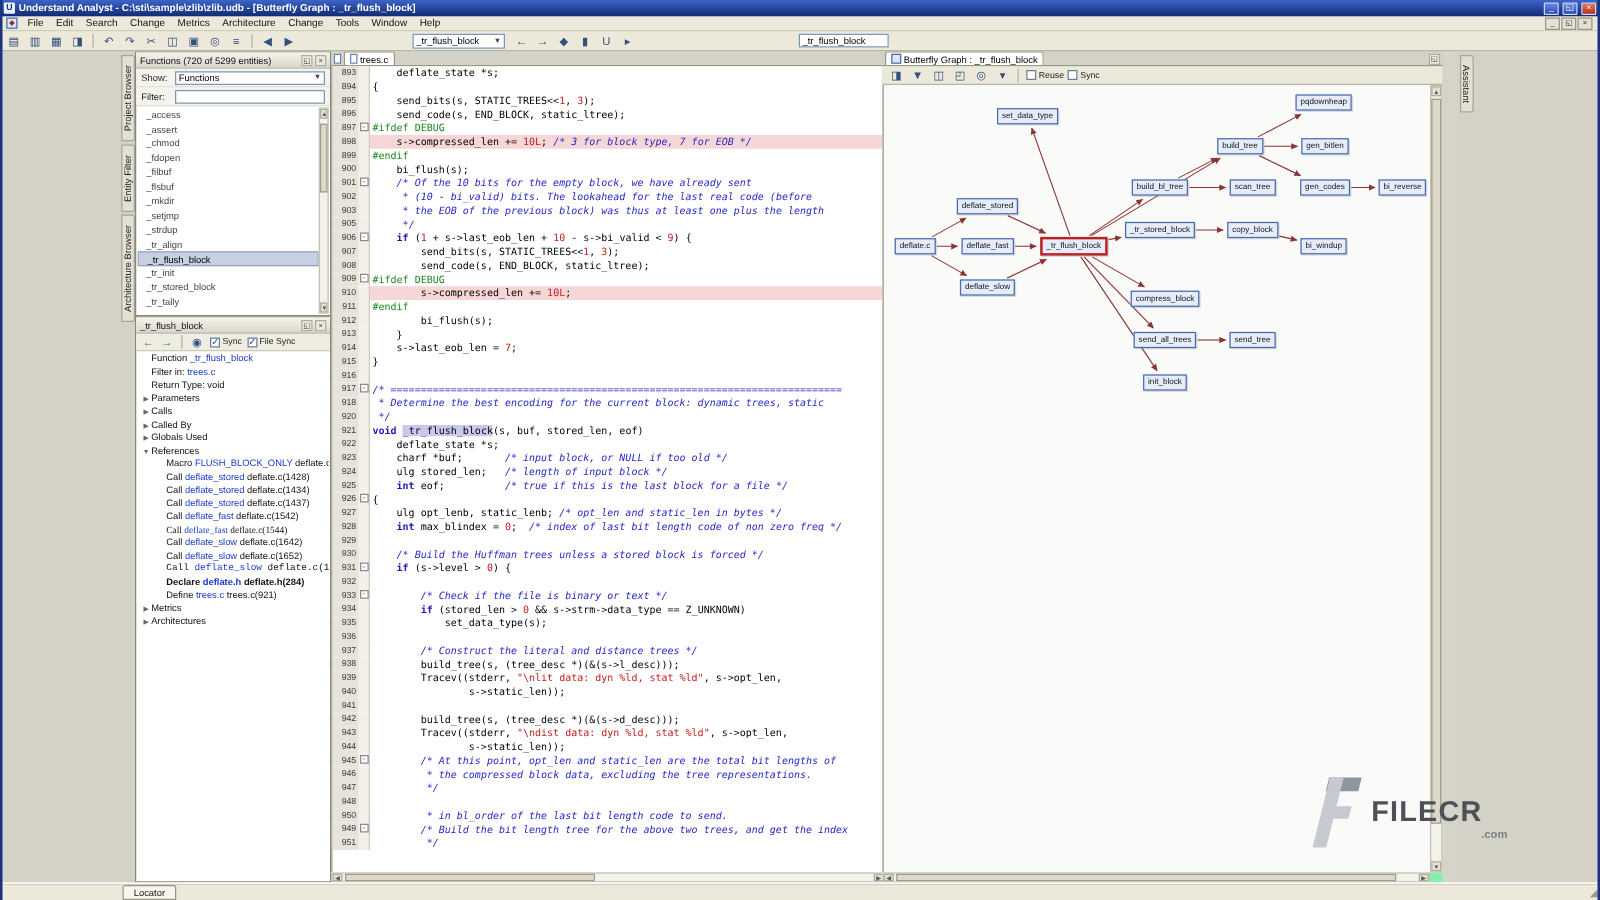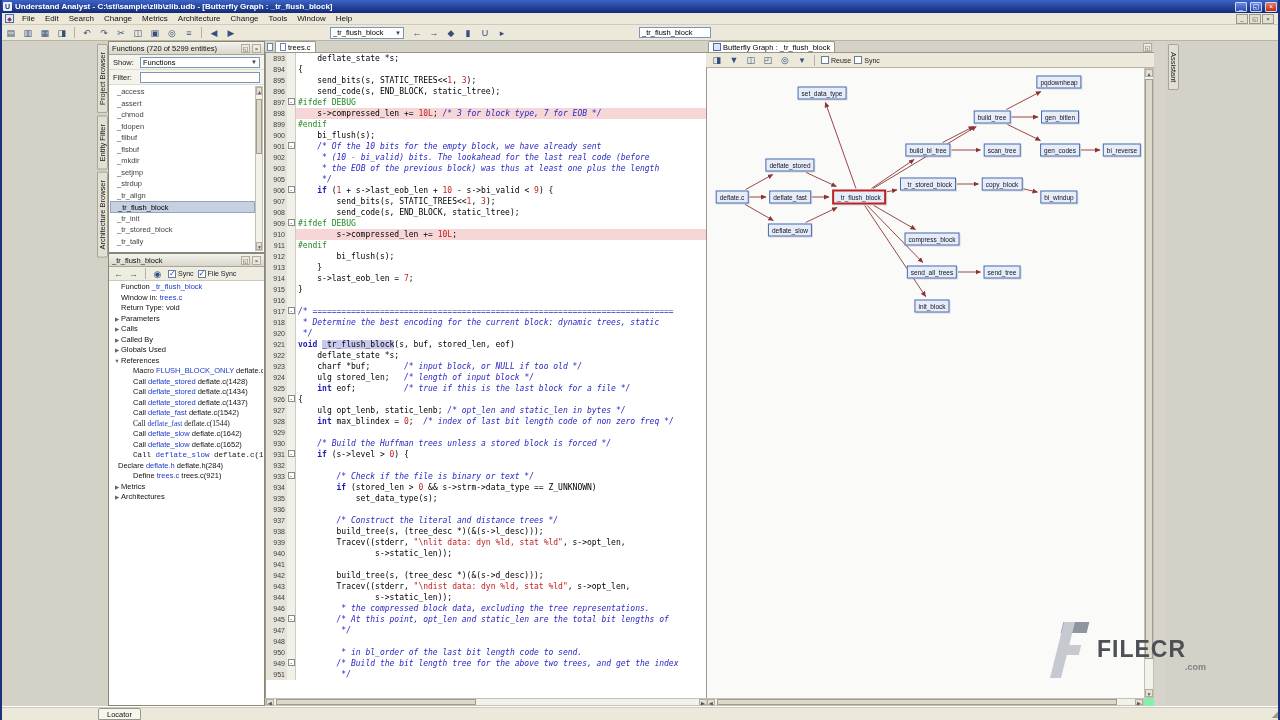--- a/index.html
+++ b/index.html
@@ -254,37 +254,37 @@
           <span class="cb checked"></span>
           <span>Sync</span>
         </label>
         <label class="cbwrap">
           <span class="cb checked"></span>
           <span>File Sync</span>
         </label>
       </div>
       <div id="info-tree">
           <div class="irow" style="padding-left: 3px;"><span class="arrow"></span><span class="itext">Function </span><span class="ilink">_tr_flush_block</span></div>
-          <div class="irow" style="padding-left: 3px;"><span class="arrow"></span><span class="itext">Window in: </span><span class="ilink">trees.c</span></div>
+          <div class="irow" style="padding-left: 3px;"><span class="arrow"></span><span class="itext">Filter in: </span><span class="ilink">trees.c</span></div>
           <div class="irow" style="padding-left: 3px;"><span class="arrow"></span><span class="itext">Return Type: void</span></div>
           <div class="irow" style="padding-left: 3px;"><span class="arrow">▶</span><span class="itext">Parameters</span></div>
           <div class="irow" style="padding-left: 3px;"><span class="arrow">▶</span><span class="itext">Calls</span></div>
           <div class="irow" style="padding-left: 3px;"><span class="arrow">▶</span><span class="itext">Called By</span></div>
           <div class="irow" style="padding-left: 3px;"><span class="arrow">▶</span><span class="itext">Globals Used</span></div>
           <div class="irow" style="padding-left: 3px;"><span class="arrow">▼</span><span class="itext">References</span></div>
           <div class="irow" style="padding-left: 15px;"><span class="arrow"></span><span class="itext">Macro </span><span class="ilink">FLUSH_BLOCK_ONLY</span><span class="itext">  deflate.c(1365) point...</span></div>
           <div class="irow" style="padding-left: 15px;"><span class="arrow"></span><span class="itext">Call </span><span class="ilink">deflate_stored</span><span class="itext">  deflate.c(1428)</span></div>
           <div class="irow" style="padding-left: 15px;"><span class="arrow"></span><span class="itext">Call </span><span class="ilink">deflate_stored</span><span class="itext">  deflate.c(1434)</span></div>
           <div class="irow" style="padding-left: 15px;"><span class="arrow"></span><span class="itext">Call </span><span class="ilink">deflate_stored</span><span class="itext">  deflate.c(1437)</span></div>
           <div class="irow" style="padding-left: 15px;"><span class="arrow"></span><span class="itext">Call </span><span class="ilink">deflate_fast</span><span class="itext">  deflate.c(1542)</span></div>
           <div class="irow" style="padding-left: 15px; font-family: Liberation Serif, serif;"><span class="arrow"></span><span class="itext">Call </span><span class="ilink">deflate_fast</span><span class="itext">  deflate.c(1544)</span></div>
           <div class="irow" style="padding-left: 15px;"><span class="arrow"></span><span class="itext">Call </span><span class="ilink">deflate_slow</span><span class="itext">  deflate.c(1642)</span></div>
           <div class="irow" style="padding-left: 15px;"><span class="arrow"></span><span class="itext">Call </span><span class="ilink">deflate_slow</span><span class="itext">  deflate.c(1652)</span></div>
           <div class="irow" style="padding-left: 15px; font-family: Liberation Mono, monospace;"><span class="arrow"></span><span class="itext">Call </span><span class="ilink">deflate_slow</span><span class="itext">  deflate.c(1672)</span></div>
-          <div class="irow" style=""><span class="arrow"></span><span class="itext">Declare </span><span class="ilink">deflate.h</span><span class="itext">  deflate.h(284)</span></div>
+          <div class="irow" style="padding-left: 15px; font-weight: bold;"><span class="arrow"></span><span class="itext">Declare </span><span class="ilink">deflate.h</span><span class="itext">  deflate.h(284)</span></div>
           <div class="irow" style="padding-left: 15px;"><span class="arrow"></span><span class="itext">Define </span><span class="ilink">trees.c</span><span class="itext">  trees.c(921)</span></div>
           <div class="irow" style="padding-left: 3px;"><span class="arrow">▶</span><span class="itext">Metrics</span></div>
           <div class="irow" style="padding-left: 3px;"><span class="arrow">▶</span><span class="itext">Architectures</span></div>
         </div>
     </div>
 
     <div id="editor-region" class="abs">
       <div class="tabbar">
         <span class="ficon" style="margin-bottom:1px;"></span>
         <span class="tab">
@@ -337,22 +337,22 @@
             <div class="cline"><span class="lnum">935</span><span class="fold"></span><span class="ctext"><span class="tk-x">            set_data_type(s);</span></span></div>
             <div class="cline"><span class="lnum">936</span><span class="fold"></span><span class="ctext"></span></div>
             <div class="cline"><span class="lnum">937</span><span class="fold"></span><span class="ctext"><span class="tk-x">        </span><span class="tk-c">/* Construct the literal and distance trees */</span></span></div>
             <div class="cline"><span class="lnum">938</span><span class="fold"></span><span class="ctext"><span class="tk-x">        build_tree(s, (tree_desc *)(&amp;(s-&gt;l_desc)));</span></span></div>
             <div class="cline"><span class="lnum">939</span><span class="fold"></span><span class="ctext"><span class="tk-x">        Tracev((stderr, </span><span class="tk-s">"\nlit data: dyn %ld, stat %ld"</span><span class="tk-x">, s-&gt;opt_len,</span></span></div>
             <div class="cline"><span class="lnum">940</span><span class="fold"></span><span class="ctext"><span class="tk-x">                s-&gt;static_len));</span></span></div>
             <div class="cline"><span class="lnum">941</span><span class="fold"></span><span class="ctext"></span></div>
             <div class="cline"><span class="lnum">942</span><span class="fold"></span><span class="ctext"><span class="tk-x">        build_tree(s, (tree_desc *)(&amp;(s-&gt;d_desc)));</span></span></div>
             <div class="cline"><span class="lnum">943</span><span class="fold"></span><span class="ctext"><span class="tk-x">        Tracev((stderr, </span><span class="tk-s">"\ndist data: dyn %ld, stat %ld"</span><span class="tk-x">, s-&gt;opt_len,</span></span></div>
             <div class="cline"><span class="lnum">944</span><span class="fold"></span><span class="ctext"><span class="tk-x">                s-&gt;static_len));</span></span></div>
+            <div class="cline"><span class="lnum">945</span><span class="fold"><span class="fbox">-</span></span><span class="ctext"><span class="tk-x">        </span><span class="tk-c">/* At this point, opt_len and static_len are the total bit lengths of</span></span></div>
             <div class="cline"><span class="lnum">946</span><span class="fold"></span><span class="ctext"><span class="tk-x">         </span><span class="tk-c">* the compressed block data, excluding the tree representations.</span></span></div>
-            <div class="cline"><span class="lnum">945</span><span class="fold"><span class="fbox">-</span></span><span class="ctext"><span class="tk-x">        </span><span class="tk-c">/* At this point, opt_len and static_len are the total bit lengths of</span></span></div>
             <div class="cline"><span class="lnum">947</span><span class="fold"></span><span class="ctext"><span class="tk-x">         </span><span class="tk-c">*/</span></span></div>
             <div class="cline"><span class="lnum">948</span><span class="fold"></span><span class="ctext"></span></div>
             <div class="cline"><span class="lnum">950</span><span class="fold"></span><span class="ctext"><span class="tk-x">         </span><span class="tk-c">* in bl_order of the last bit length code to send.</span></span></div>
             <div class="cline"><span class="lnum">949</span><span class="fold"><span class="fbox">-</span></span><span class="ctext"><span class="tk-x">        </span><span class="tk-c">/* Build the bit length tree for the above two trees, and get the index</span></span></div>
             <div class="cline"><span class="lnum">951</span><span class="fold"></span><span class="ctext"><span class="tk-x">         </span><span class="tk-c">*/</span></span></div>
           </div>
       </div>
       <div class="vscroll" style="left:443px;top:12px;width:10px;height:653px;">
         <span class="sbtn" style="top:0;">▲</span>
         <span class="sbtn" style="bottom:0;">▼</span>

